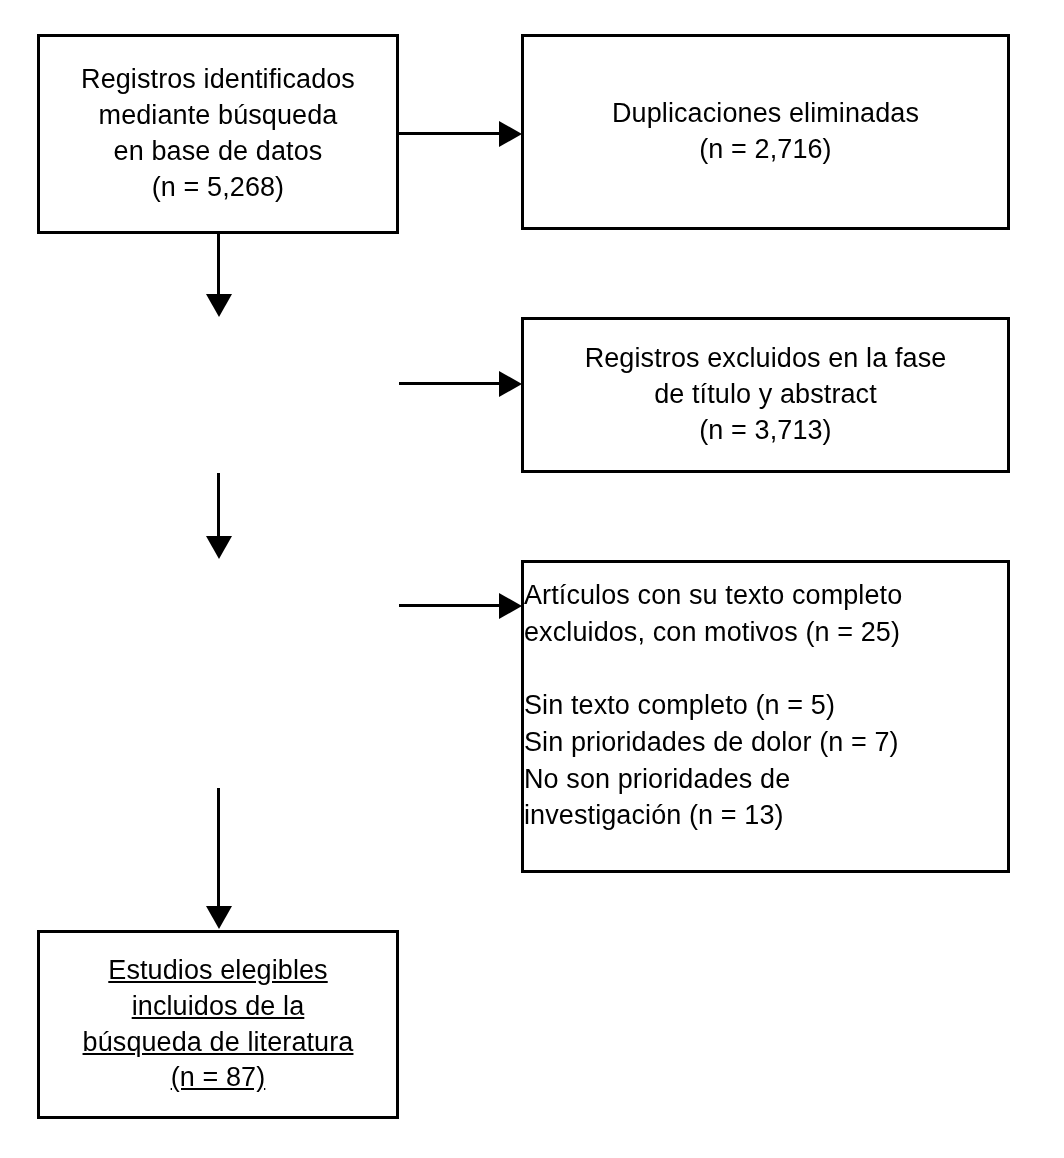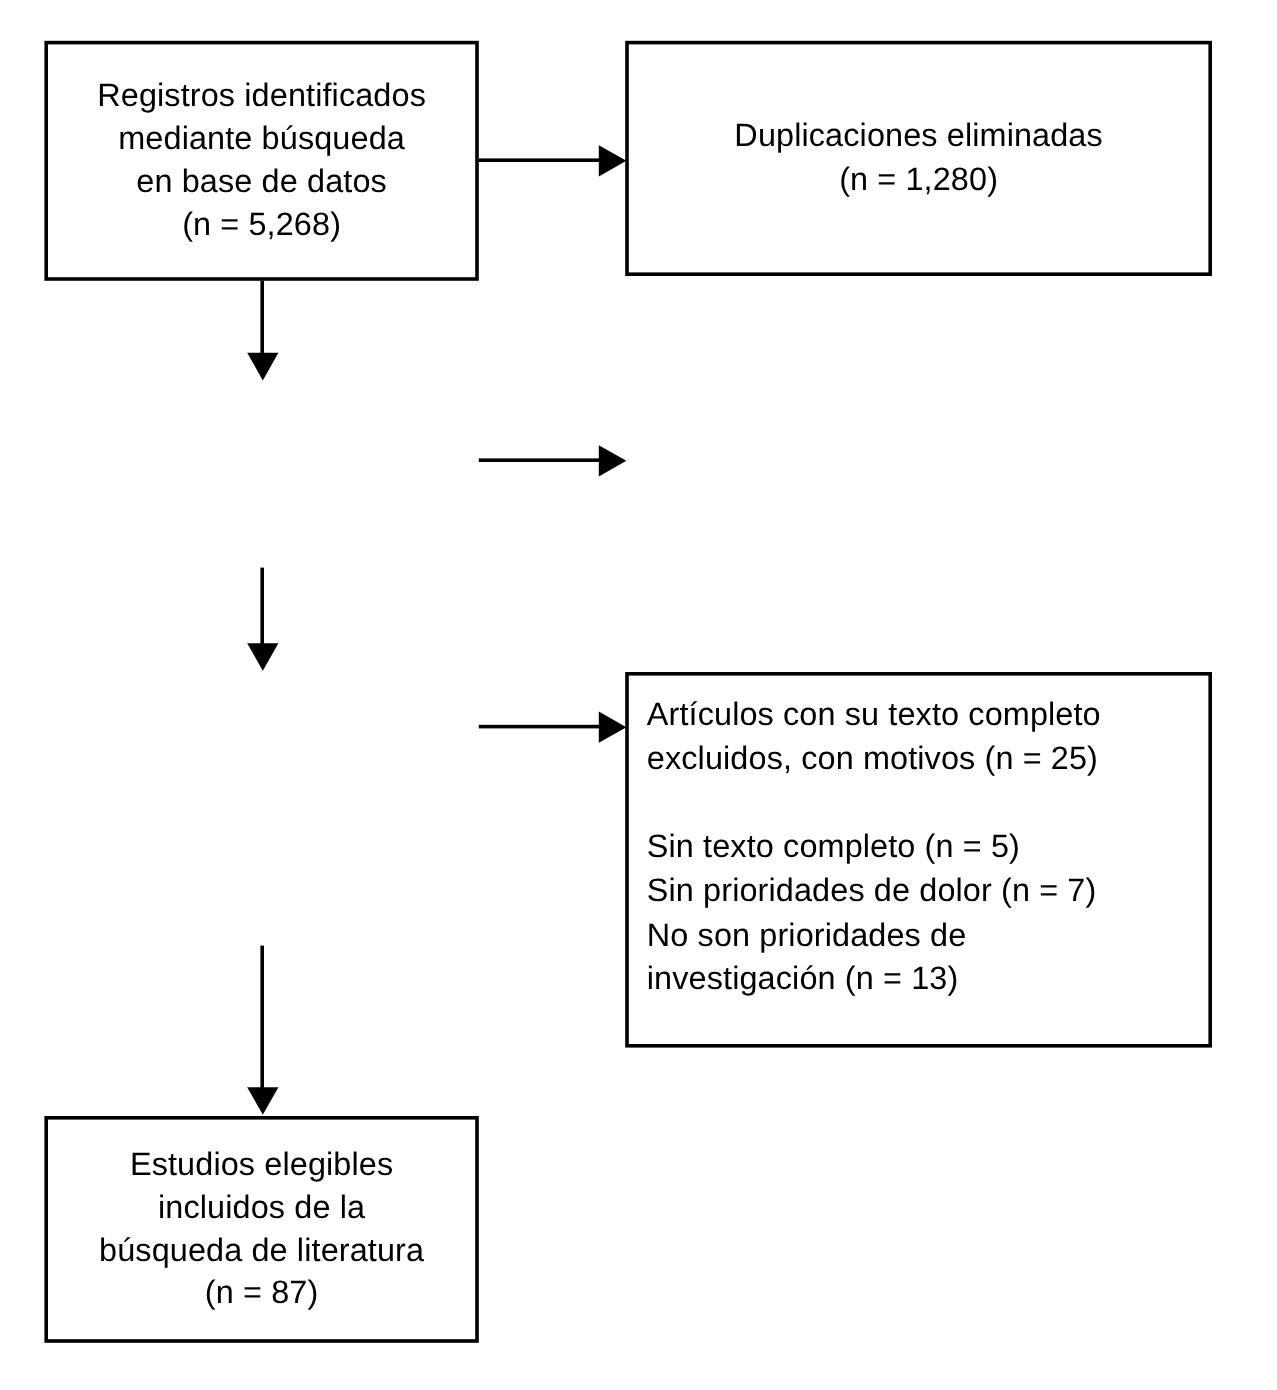--- a/index.html
+++ b/index.html
@@ -40,33 +40,33 @@
   }
   .box-text {
     font-size: 27px;
     line-height: 1.33;
     text-align: center;
     white-space: pre-line;
     letter-spacing: 0.1px;
   }
   .flow-box.align-left .box-text {
     text-align: left;
-    padding-left: 15px;
+    padding-left: 0;
     padding-top: 14px;
     line-height: 1.36;
   }
 
   
   #box-records-identified { left: 37px;  top: 34px;  width: 362px; height: 200px; }
   #box-duplicates-removed { left: 521px; top: 34px;  width: 489px; height: 196px; }
   #box-records-screened   { left: 37px;  top: 317px; width: 362px; height: 156px; }
   #box-records-excluded   { left: 521px; top: 317px; width: 489px; height: 156px; }
   #box-fulltext-assessed  { left: 37px;  top: 560px; width: 362px; height: 228px; }
   #box-fulltext-excluded  { left: 521px; top: 560px; width: 489px; height: 313px; }
-  #box-studies-included   { left: 37px;  top: 930px; width: 362px; height: 189px; }
+  #box-studies-included   { left: 37px;  top: 930px; width: 362px; height: 189px; text-decoration: underline; }
 
   
   .connector {
     position: absolute;
     pointer-events: none;
   }
   .line-v {
     position: absolute;
     width: 3px;
     background: #000000;
@@ -120,24 +120,29 @@
 
   <div class="flow-box" id="box-records-identified">
     <div class="box-text">Registros identificados
 mediante búsqueda
 en base de datos
 (n = 5,268)</div>
   </div>
 
   <div class="flow-box" id="box-duplicates-removed">
     <div class="box-text">Duplicaciones eliminadas
-(n = 1,280)</div>
+(n = 2,716)</div>
   </div>
 
 
+  <div class="flow-box" id="box-records-excluded">
+    <div class="box-text">Registros excluidos en la fase
+de título y abstract
+(n = 3,713)</div>
+  </div>
 
 
   <div class="flow-box align-left" id="box-fulltext-excluded">
     <div class="box-text">Artículos con su texto completo
 excluidos, con motivos (n = 25)
 
 Sin texto completo (n = 5)
 Sin prioridades de dolor (n = 7)
 No son prioridades de
 investigación (n = 13)</div>

